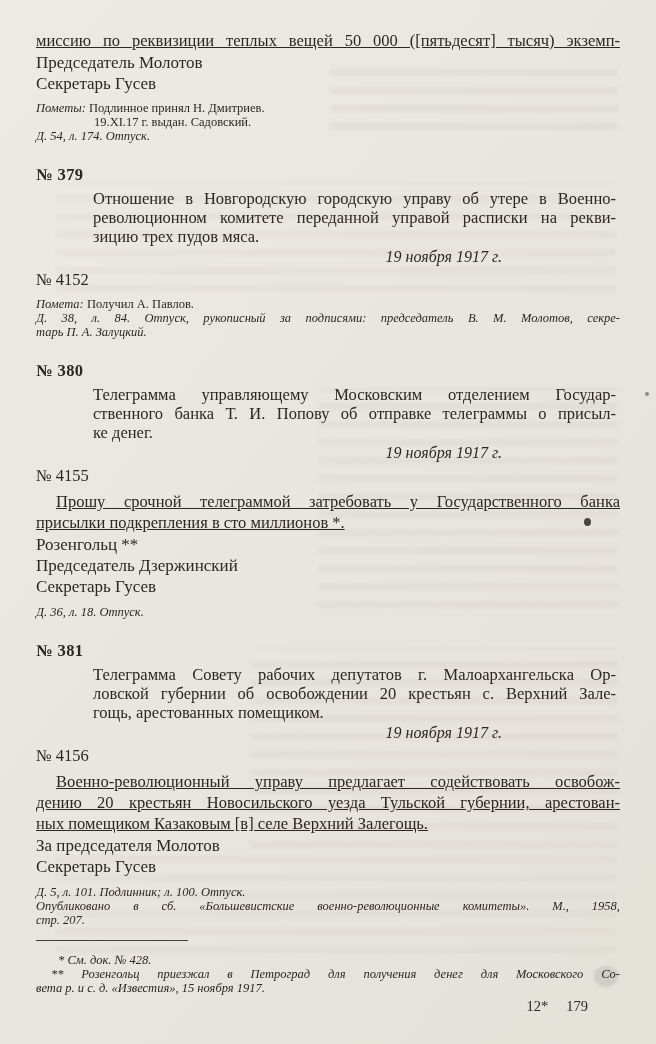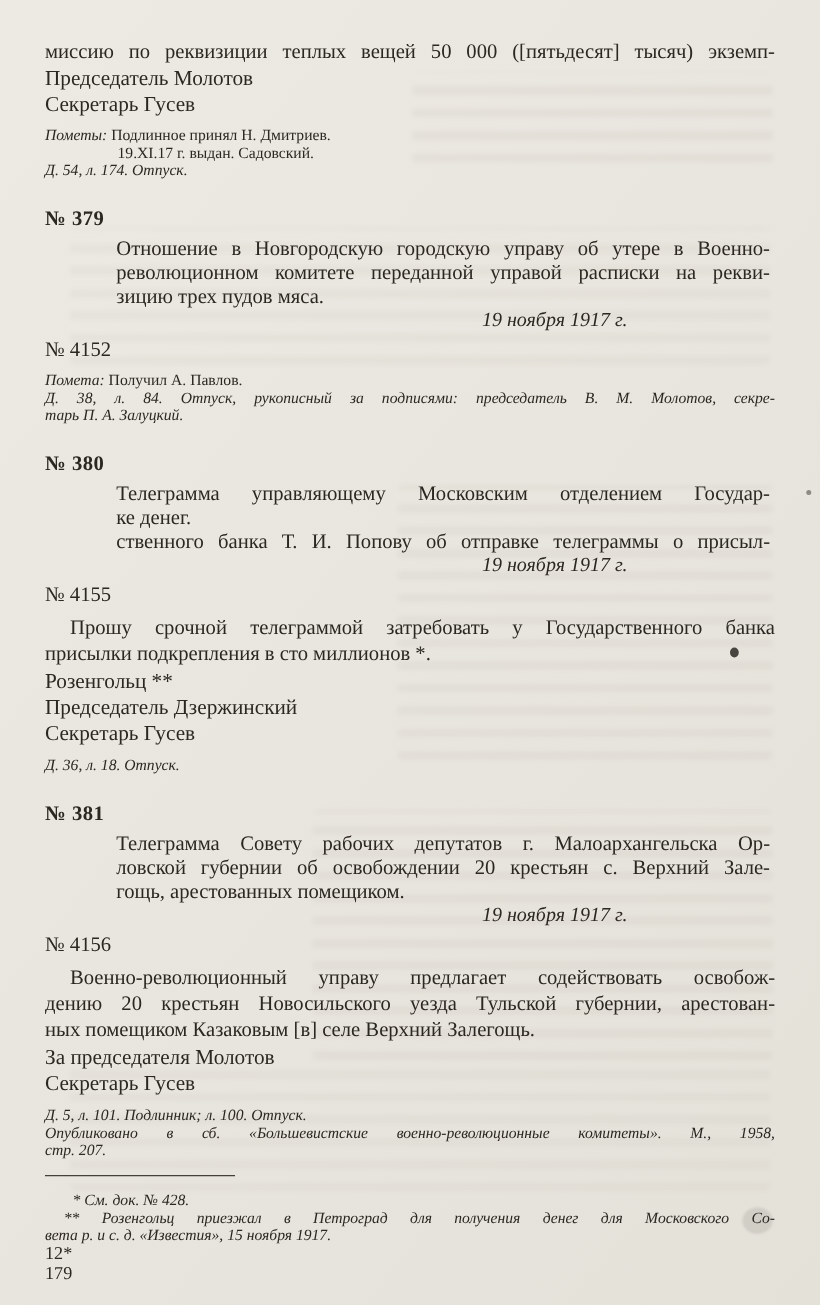--- a/index.html
+++ b/index.html
@@ -21,21 +21,21 @@
   .content {
     position: relative;
     z-index: 2;
     display: flex;
     flex-direction: column;
     height: 100%;
     box-sizing: border-box;
     padding: 30px 36px 30px 36px;
   }
   
-  .body-text { font-size: 16.5px; line-height: 21px; }
+  .body-text { font-size: 16.5px; line-height: 21px; text-decoration: underline; }
   .line { display: block; }
   .fill { display: block; text-align: justify; text-align-last: justify; }
   .first-indent { text-indent: 20px; }
   .sig-block { text-align: left; font-size: 17px; line-height: 21px; margin-top: 1px; }
   .sig { display: block; }
   .small { font-size: 12.5px; line-height: 14px; }
   .it { font-style: italic; }
   .notes { margin-top: 7px; }
   .note-line { display: block; }
   .hang { padding-left: 58px; }
@@ -48,24 +48,24 @@
   p { margin: 0; }
   .src { margin-top: 8px; }
   .fn-sep { margin-top: 13px; width: 152px; height: 0; border-top: 1.6px solid #45403a; }
   .footnotes { margin-top: 12px; }
   .fn-indent1 { text-indent: 22px; }
   .fn-indent2 { text-indent: 15px; }
   .page-footer {
     margin-top: auto;
     display: flex;
     justify-content: flex-end;
+    gap: 18px;
     padding-right: 32px;
     font-size: 14.5px;
     line-height: 16px;
-    flex-direction: column;
   }
   
   .bleed {
     position: absolute;
     z-index: 1;
     background: repeating-linear-gradient(
       0deg,
       rgba(124,116,101,0.13) 0px, rgba(124,116,101,0.13) 7px,
       rgba(124,116,101,0.0) 7px, rgba(124,116,101,0.0) 18px);
     filter: blur(1.8px);
@@ -139,22 +139,22 @@
         <span class="note-line"><span class="it">Помета:</span> <span>Получил А. Павлов.</span></span>
         <span class="note-line it fill">Д. 38, л. 84. Отпуск, рукописный за подписями: председатель В. М. Молотов, секре-</span>
         <span class="note-line it">тарь П. А. Залуцкий.</span>
       </div>
     </section>
 
     <section class="doc">
       <div class="doc-num">№ 380</div>
       <div class="doc-title">
         <span class="line fill">Телеграмма управляющему Московским отделением Государ-</span>
+        <span class="line fill">ственного банка Т. И. Попову об отправке телеграммы о присыл-</span>
         <span class="line">ке денег.</span>
-        <span class="line fill">ственного банка Т. И. Попову об отправке телеграммы о присыл-</span>
       </div>
       <div class="date-line">19 ноября 1917 г.</div>
       <div class="reg-num">№ 4155</div>
       <p class="body-text par">
         <span class="line fill first-indent">Прошу срочной телеграммой затребовать у Государственного банка</span>
         <span class="line">присылки подкрепления в сто миллионов *.</span>
       </p>
       <div class="sig-block">
         <span class="sig" style="padding-right:30px;">Розенгольц **</span>
         <span class="sig" style="padding-right:50px;">Председатель Дзержинский</span>

